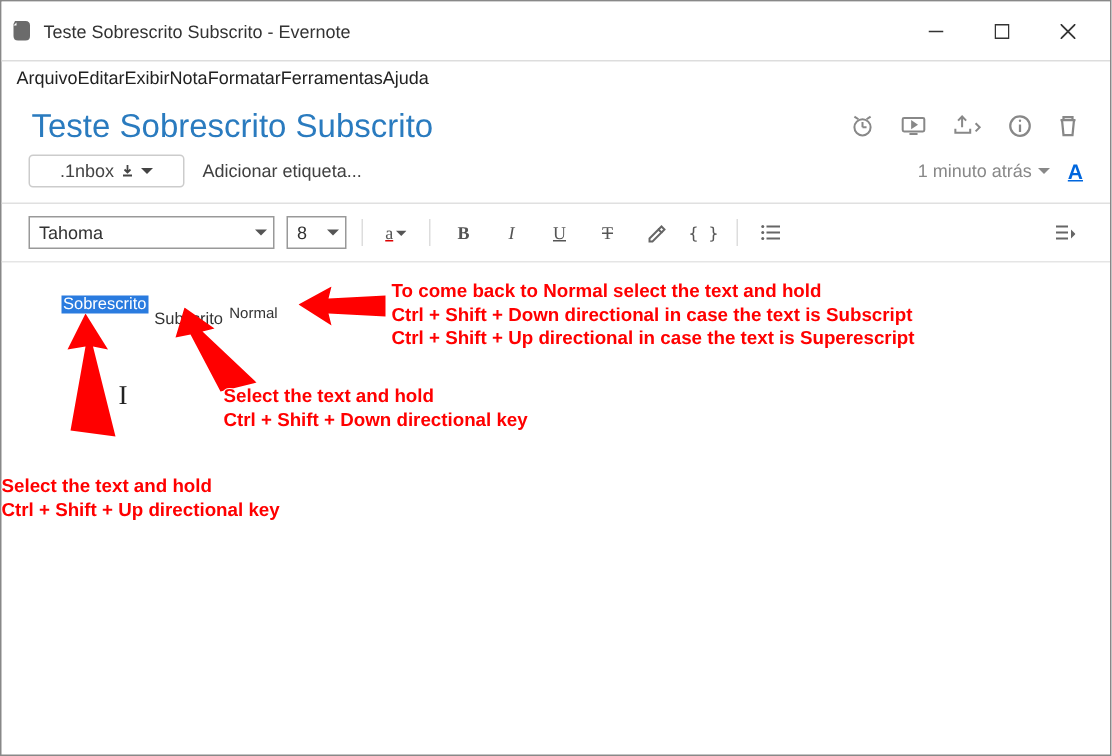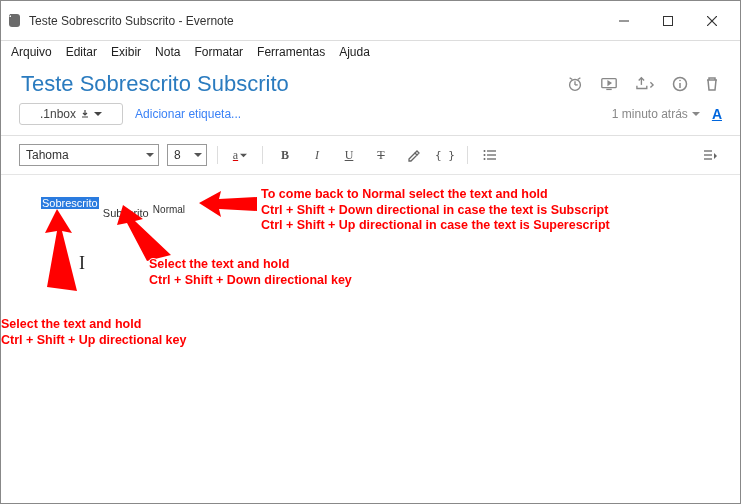--- a/index.html
+++ b/index.html
@@ -29,21 +29,21 @@
   }
   .titlebar .title { flex: 0 0 auto; font-size: 12px; color: #333; }
   .titlebar .spacer { flex: 1; }
   .win-btn {
     width: 44px; height: 28px;
     display: flex; align-items: center; justify-content: center;
     color: #444;
   }
   .menubar {
     display: flex;
-    gap: 14px;
+    gap: 0;
     padding: 4px 10px 6px 10px;
     font-size: 12px;
     color: #222;
   }
   .menubar span { cursor: default; }
   .header-row {
     display: flex;
     align-items: center;
     padding: 6px 20px 2px 20px;
   }
@@ -72,21 +72,21 @@
     border-radius: 3px;
     padding: 3px 20px;
     display: flex;
     align-items: center;
     gap: 4px;
     font-size: 12px;
     color: #444;
     background: #fff;
   }
   .tag-placeholder {
-    color: #3b82f6;
+    color: #404040;
     flex: 1;
     font-size: 12px;
   }
   .timestamp { color: #888; font-size: 12px; display:flex; align-items:center; gap:4px; }
   .font-color-btn { color: #0066dd; font-weight: bold; text-decoration: underline; font-size: 14px; }
   .toolbar {
     display: flex;
     align-items: center;
     padding: 8px 18px 8px 18px;
     gap: 8px;
@@ -95,21 +95,21 @@
   .combo {
     border: 1px solid #999;
     background: #fff;
     height: 22px;
     display: flex;
     align-items: center;
     justify-content: space-between;
     padding: 0 4px 0 6px;
     font-size: 12px;
   }
-  .combo.font { width: 140px; }
+  .combo.font { width: 164px; }
   .combo.size { width: 40px; }
   .tbtn {
     width: 24px; height: 22px;
     display: flex; align-items: center; justify-content: center;
     color: #555;
     font-family: 'Times New Roman', serif;
   }
   .sep { width: 1px; height: 18px; background: #ddd; margin: 0 2px; }
   .content-area {
     position: relative;

